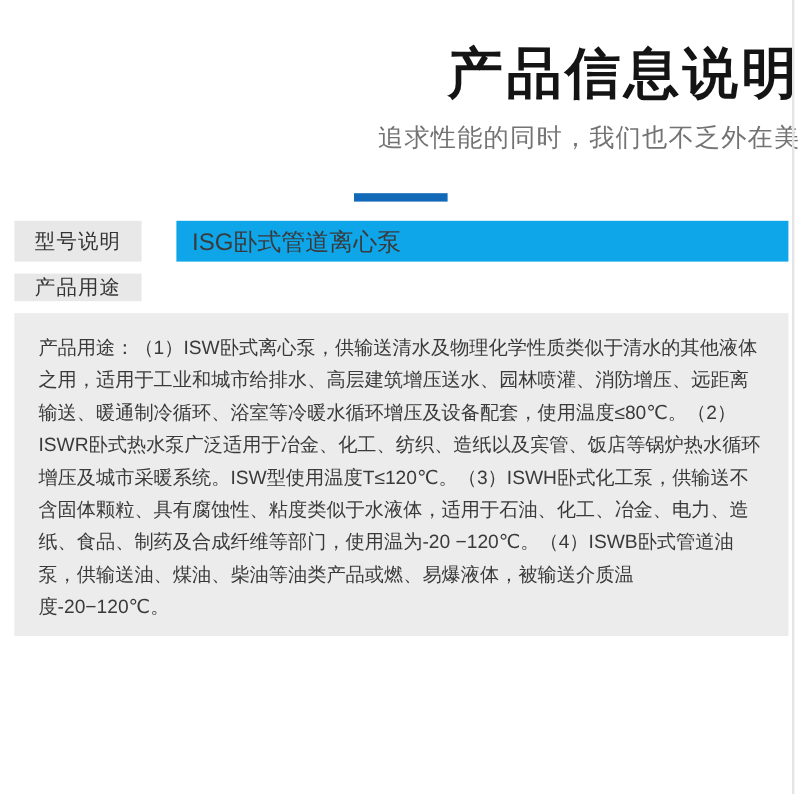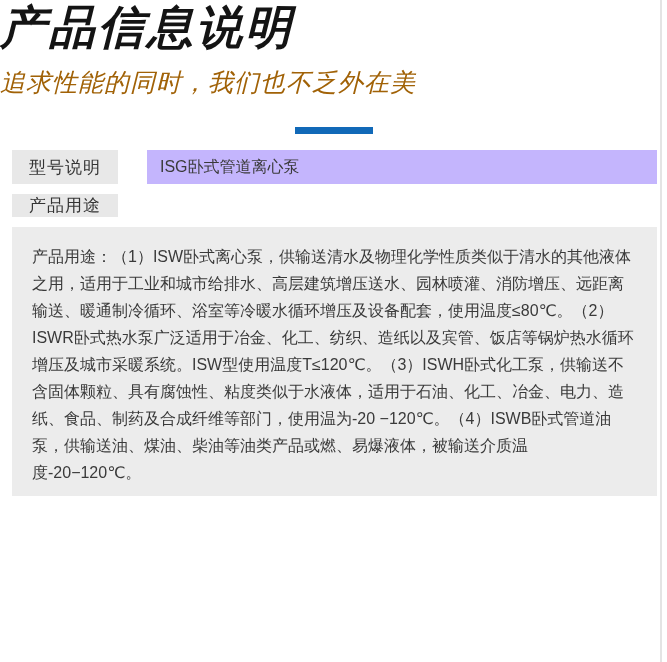--- a/index.html
+++ b/index.html
@@ -17,36 +17,36 @@
   }
   .right-edge-line {
     position: absolute;
     top: 0;
     left: 660px;
     width: 2px;
     height: 662px;
     background: #e4e4e4;
   }
   .header {
-    text-align: left;
-    font-style: italic;
+    padding-top: 34px;
+    text-align: right;
   }
   .page-title {
     margin: 0;
     font-size: 46px;
     line-height: 1.2;
     font-weight: 900;
     color: #141414;
     letter-spacing: 3px;
   }
   .page-subtitle {
     margin: 12px 0 0 0;
-    font-size: 25px;
+    font-size: 21px;
     line-height: 30px;
-    color: #a16207;
+    color: #737373;
     letter-spacing: 1px;
   }
   .accent-bar {
     width: 78px;
     height: 7px;
     margin: 30px auto 0 auto;
     background: #1169b8;
   }
   .spec-table {
     margin: 16px 10px 0 12px;
@@ -65,22 +65,22 @@
     align-items: center;
     justify-content: center;
     background: #e8e8e8;
     font-size: 17px;
     color: #333333;
     letter-spacing: 1px;
     text-align: center;
   }
   .spec-value {
     flex: 1 1 auto;
-    background: #c4b5fd;
-    font-size: 16px;
+    background: #0ea5e9;
+    font-size: 20px;
     color: #3a3a3a;
   }
   .row-model {
     height: 34px;
   }
   .row-model .spec-value {
     display: flex;
     align-items: center;
     padding: 0 13px;
   }

